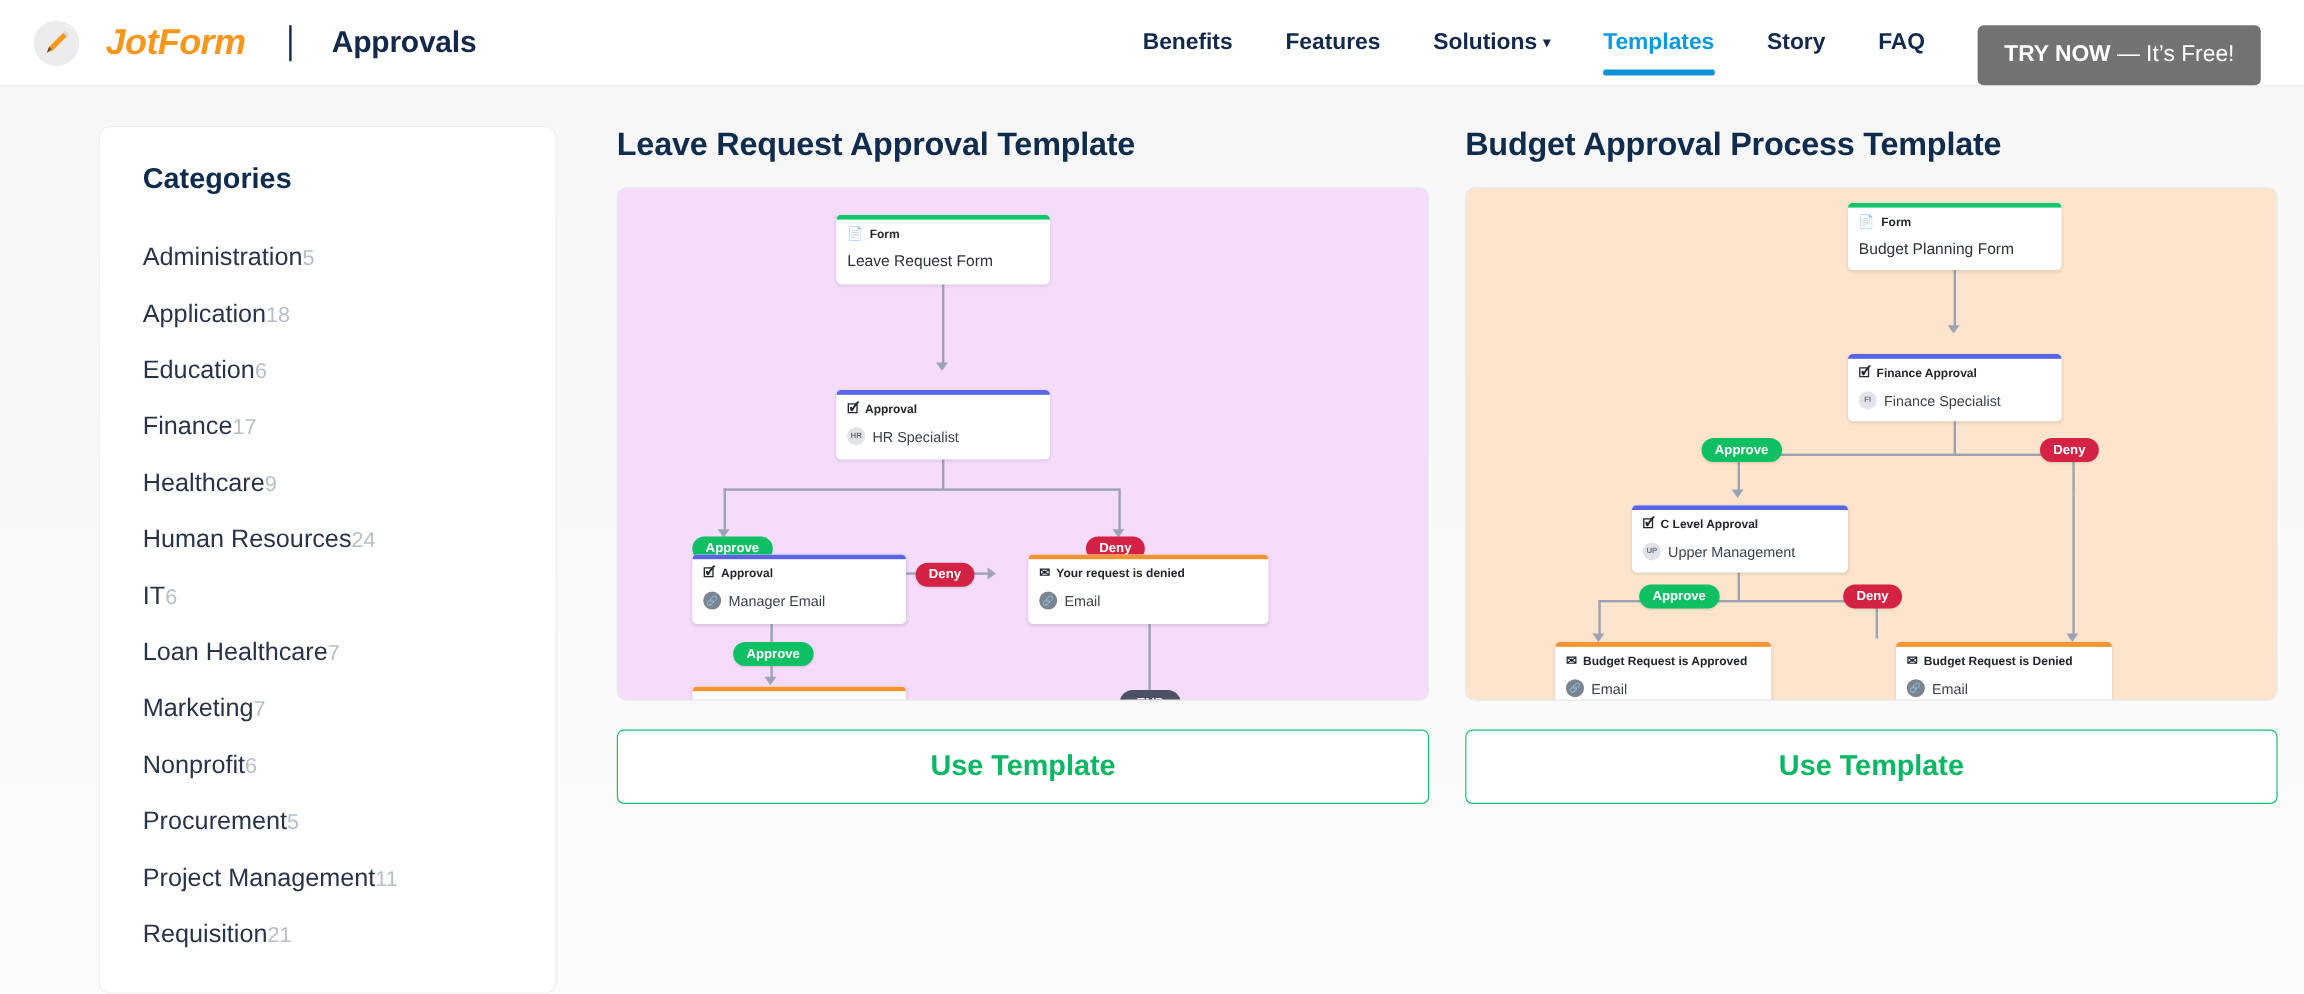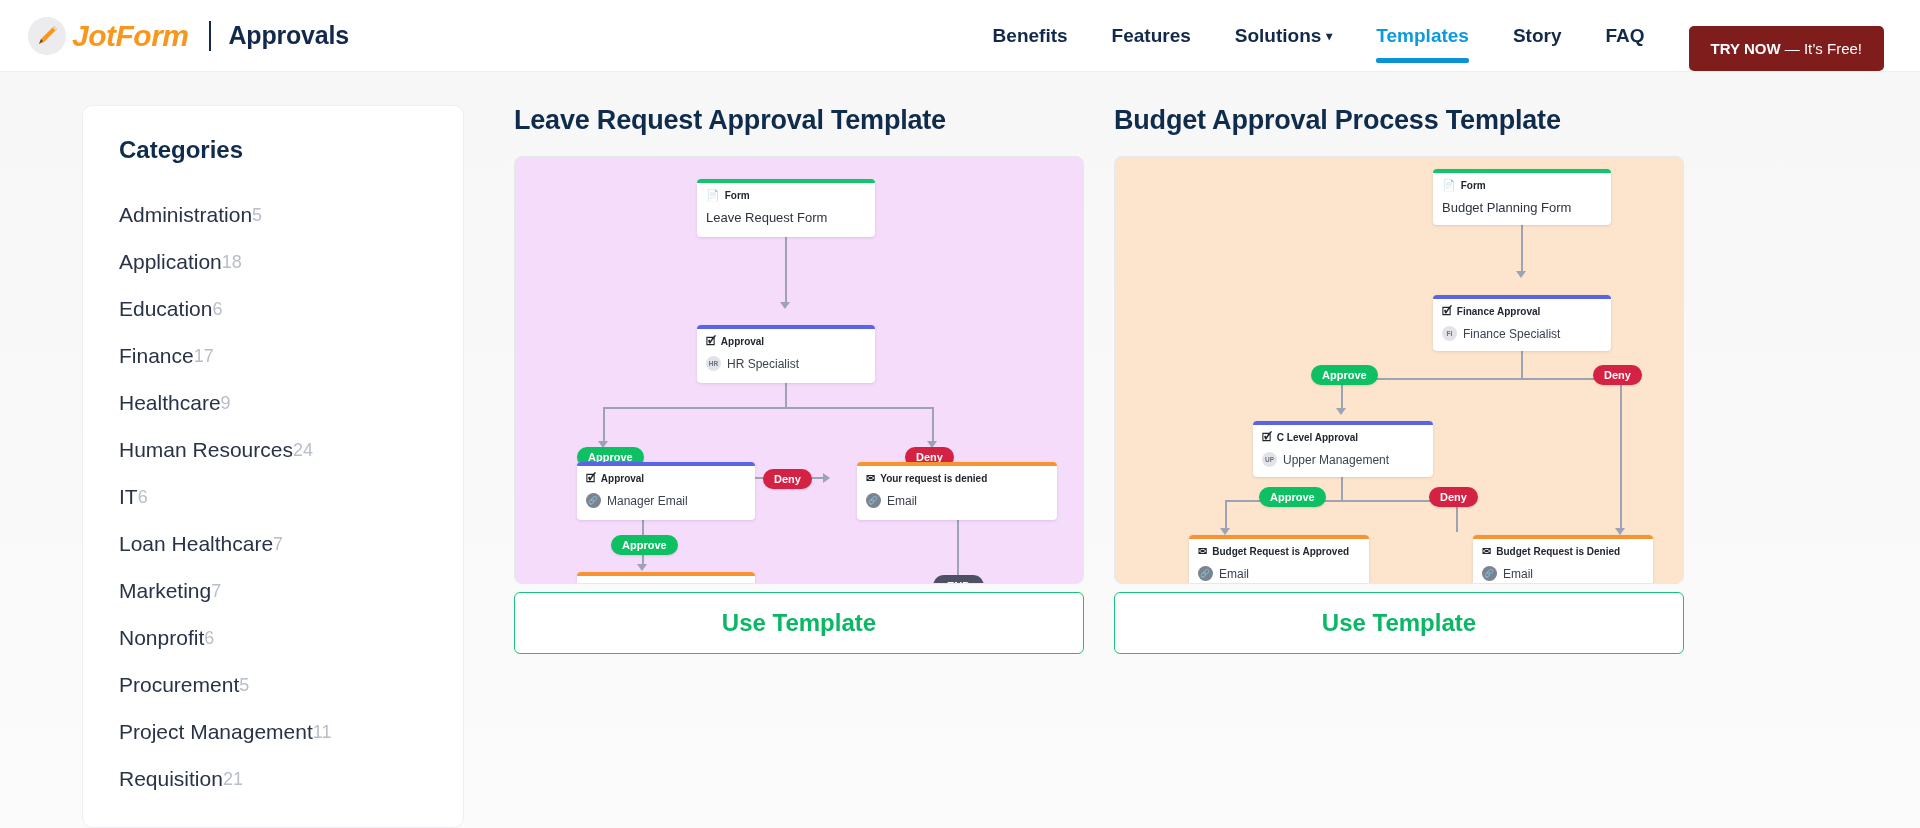--- a/index.html
+++ b/index.html
@@ -14,21 +14,21 @@
   .header {
     position: relative;
     height: 72px;
     background: #ffffff;
     display: flex;
     align-items: center;
     padding: 0 36px 0 28px;
     border-bottom: 1px solid #eceef1;
     z-index: 5;
   }
-  .brand { display: flex; align-items: center; gap: 0px; }
+  .brand { display: flex; align-items: center; gap: 16px; }
   .logo-mark {
     width: 38px; height: 38px; border-radius: 50%;
     background: #eeeef0;
     position: relative; margin-right: 6px;
     overflow: hidden;
     flex: none;
   }
   .logo-word {
     font-size: 30px; font-weight: bold; font-style: italic;
     color: #f8971c; letter-spacing: -0.5px;
@@ -54,22 +54,22 @@
   }
   .nav-item.active { color: #0a9ae0; }
   .nav-item.active::after {
     content: ""; position: absolute;
     left: 22px; right: 22px; bottom: 8px; height: 5px;
     background: #0a91d8; border-radius: 2px;
   }
   .caret { font-size: 12px; margin-left: 5px; vertical-align: 2px; }
   .cta {
     margin-left: 22px;
-    background: #7f1d1d; color: #fff;
-    font-size: 15px; font-weight: bold;
+    background: #737373; color: #fff;
+    font-size: 19px; font-weight: bold;
     border: none; border-radius: 5px;
     padding: 14px 22px;
     cursor: pointer; white-space: nowrap;
   }
   .cta .light { font-weight: normal; }
 
   
   .page {
     position: relative;
     height: 756px;
@@ -101,37 +101,37 @@
   .cat-count { font-size: 18px; color: #b7bec9; }
 
   
   .content {
     flex: 1;
     padding: 0 0 0 50px;
     display: flex;
     gap: 30px;
     overflow: hidden;
   }
-  .tpl-card { width: 570px; flex: none; }
+  .tpl-card { width: 677px; flex: none; }
   .tpl-title {
     font-size: 27px; font-weight: bold; color: #0f2c4d;
     margin-bottom: 20px; letter-spacing: -0.2px;
   }
   .preview {
     position: relative;
     height: 428px;
     border-radius: 8px;
     border: 1px solid #e7e8ec;
     overflow: hidden;
   }
   .preview.lavender { background: #f6dcfb; }
   .preview.peach    { background: #fce5cc; }
   .use-btn {
     display: block; width: 100%;
-    margin-top: 8px;
+    margin-top: 24px;
     height: 62px;
     background: #ffffff;
     border: 1px solid #19c27a;
     border-radius: 6px;
     color: #09b764;
     font-size: 24px; font-weight: bold;
     font-family: "Liberation Sans", sans-serif;
     cursor: pointer;
   }
   .tpl-desc {

